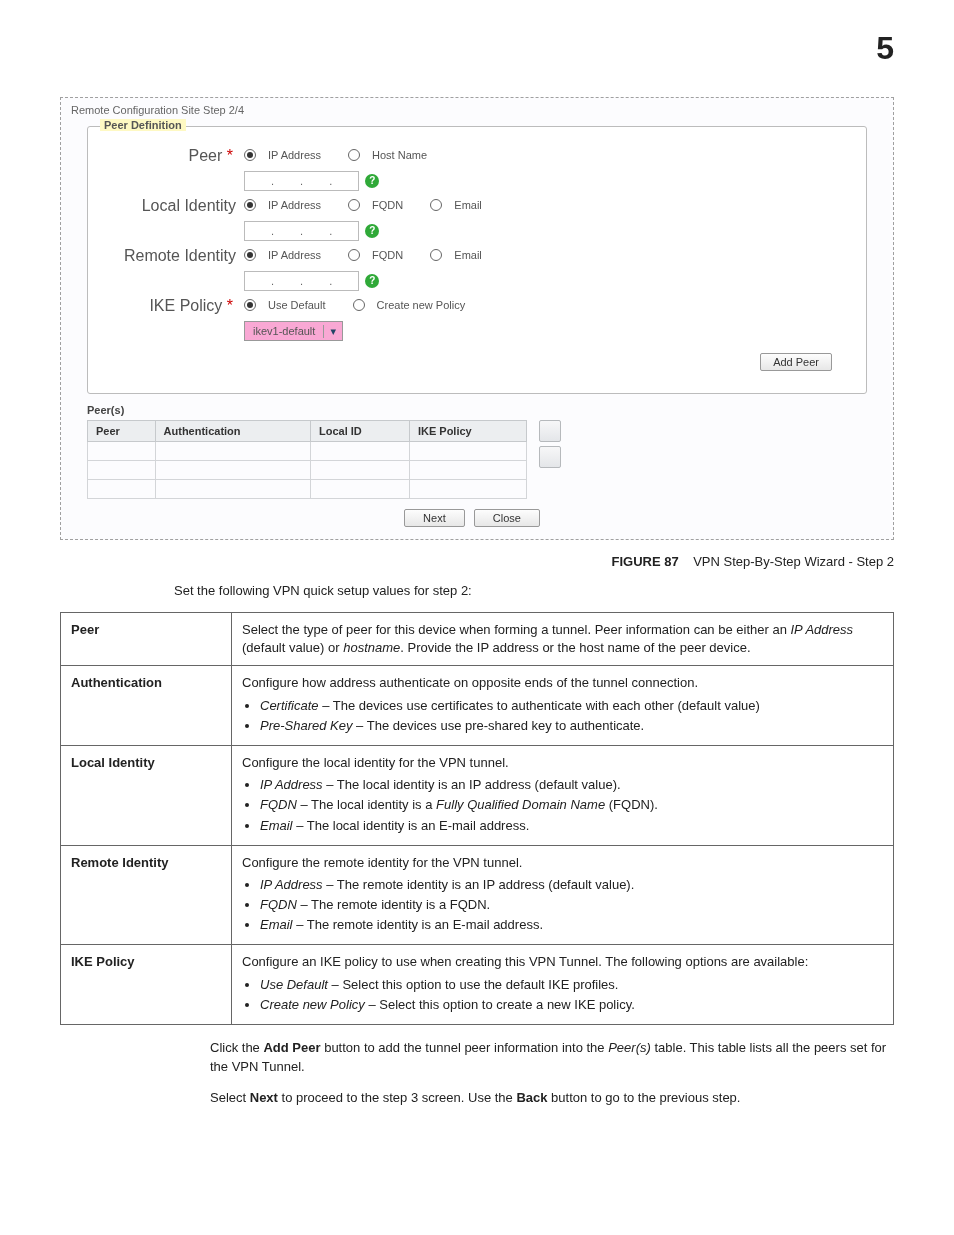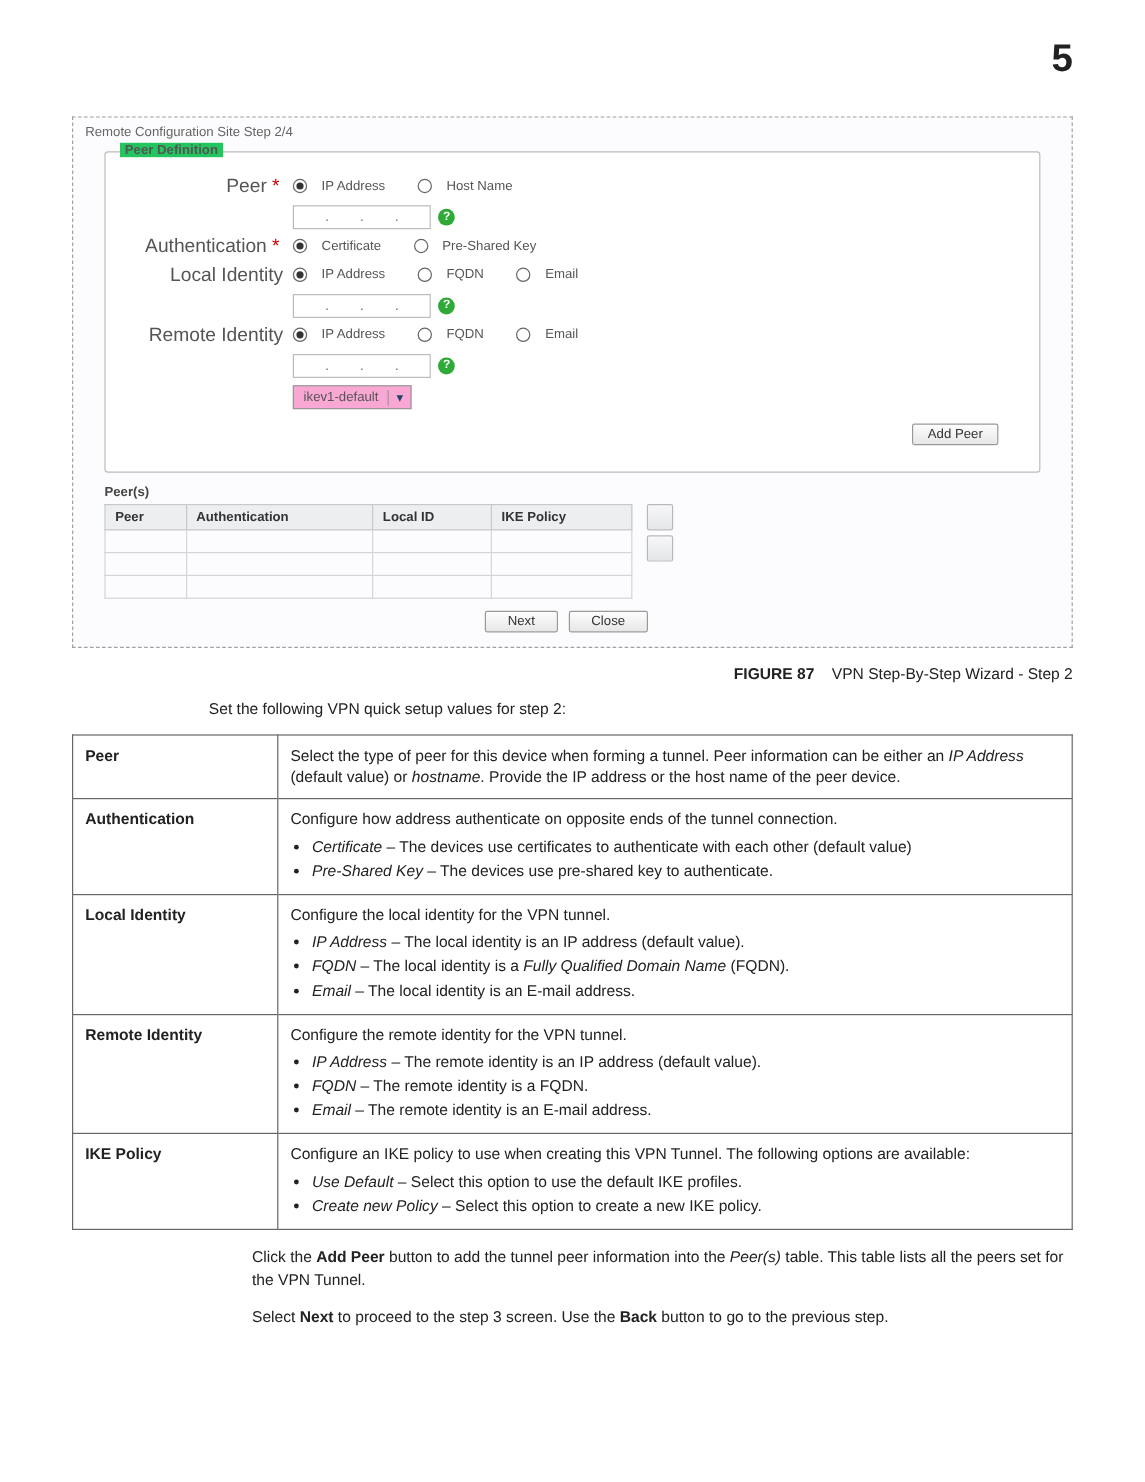--- a/index.html
+++ b/index.html
@@ -34,21 +34,21 @@
     border-radius: 3px;
     padding: 14px 18px 14px 18px;
     margin: 0 16px 10px 16px;
     position: relative;
     background: #fff;
   }
   .peer-def .legend {
     position: absolute;
     top: -8px;
     left: 12px;
-    background: #22c55e;
+    background: #fef9c3;
     padding: 0 4px;
     font-weight: bold;
     font-size: 11px;
   }
   .form-row {
     display: flex;
     align-items: center;
     margin: 6px 0;
   }
   .form-row .lbl {
@@ -168,33 +168,20 @@
           <span class="dot">.</span>
           <span class="seg"></span>
           <span class="dot">.</span>
           <span class="seg"></span>
           <span class="dot">.</span>
           <span class="seg"></span>
         </div>
       <span class="help-icon">?</span>
     </div>
 
-    <div class="form-row">
-      <div class="lbl"><span>Authentication</span> <span class="req">*</span></div>
-      <div class="radio-group">
-        <span>
-            <span class="radio-dot sel"></span>
-            <span>Certificate</span>
-          </span>
-        <span>
-            <span class="radio-dot"></span>
-            <span>Pre-Shared Key</span>
-          </span>
-      </div>
-    </div>
 
     <div class="form-row">
       <div class="lbl">Local Identity</div>
       <div class="radio-group">
         <span>
             <span class="radio-dot sel"></span>
             <span>IP Address</span>
           </span>
         <span>
             <span class="radio-dot"></span>
@@ -244,20 +231,33 @@
           <span class="dot">.</span>
           <span class="seg"></span>
           <span class="dot">.</span>
           <span class="seg"></span>
           <span class="dot">.</span>
           <span class="seg"></span>
         </div>
       <span class="help-icon">?</span>
     </div>
 
+    <div class="form-row">
+      <div class="lbl"><span>IKE Policy</span> <span class="req">*</span></div>
+      <div class="radio-group">
+        <span>
+            <span class="radio-dot sel"></span>
+            <span>Use Default</span>
+          </span>
+        <span>
+            <span class="radio-dot"></span>
+            <span>Create new Policy</span>
+          </span>
+      </div>
+    </div>
     <div class="form-row">
         <div class="lbl"></div>
       <div class="dropdown">
         <span class="val">ikev1-default</span>
         <span class="arrow">▾</span>
       </div>
     </div>
 
     <div class="add-peer-row">
       <span class="btn">Add Peer</span>

